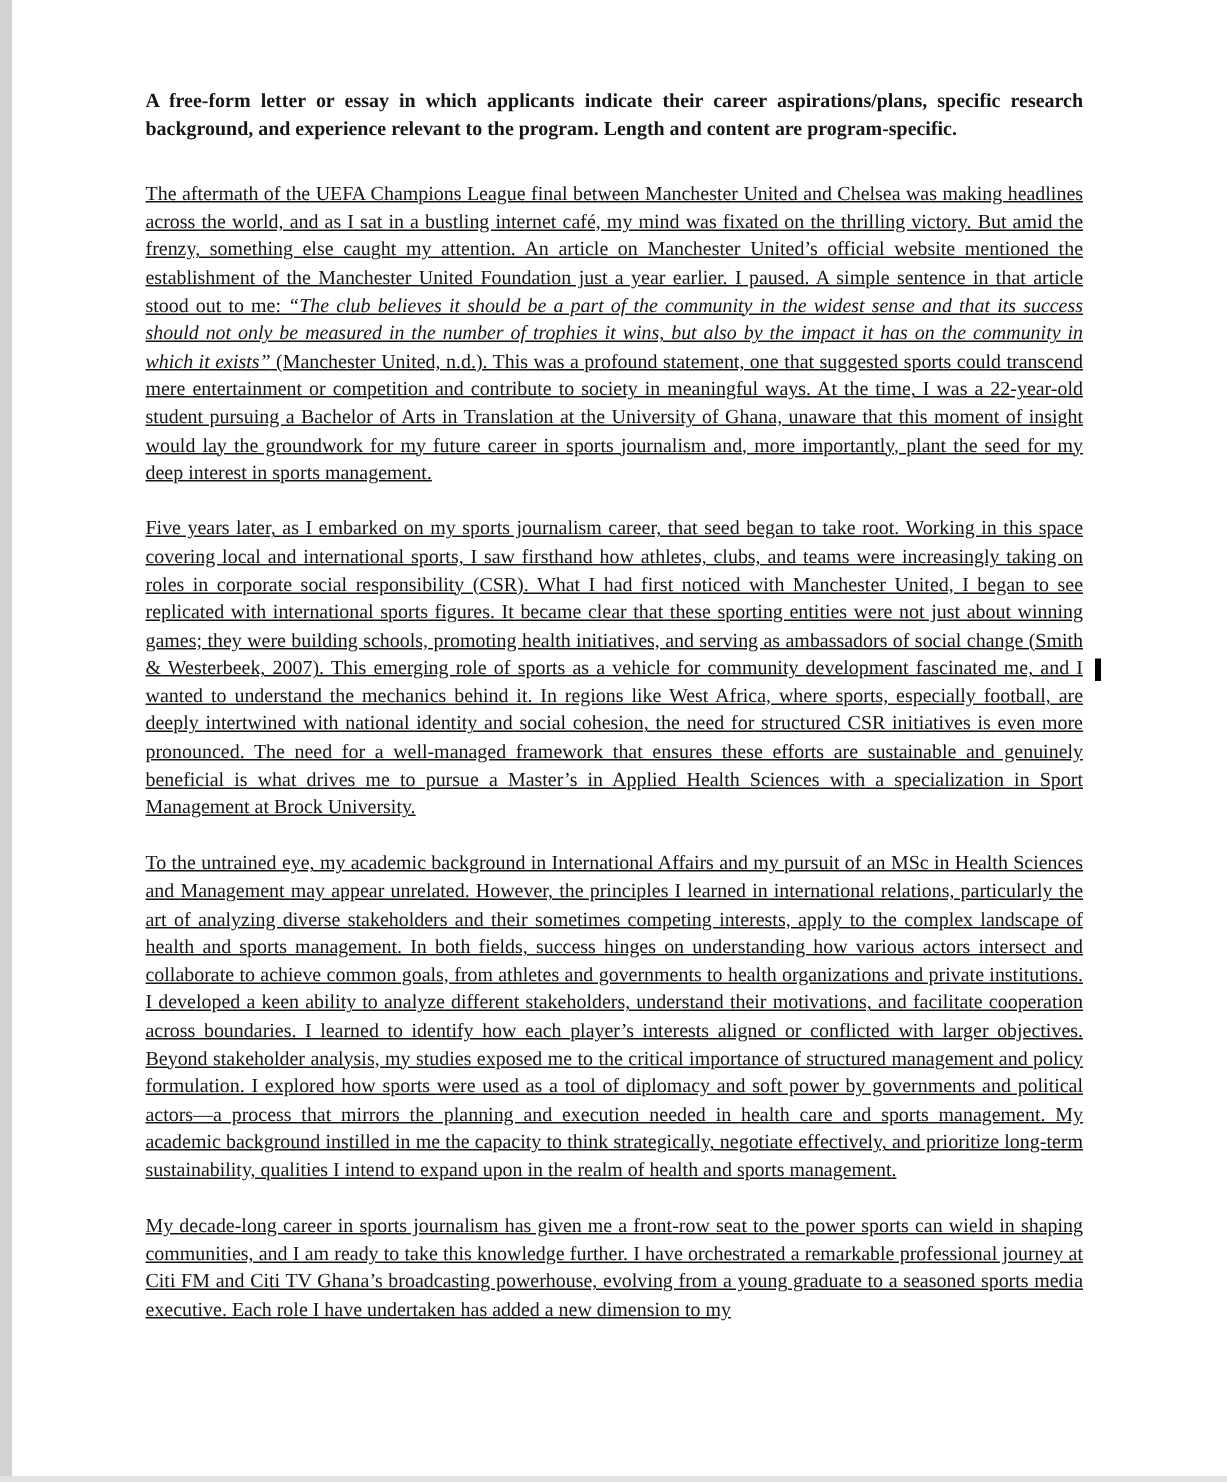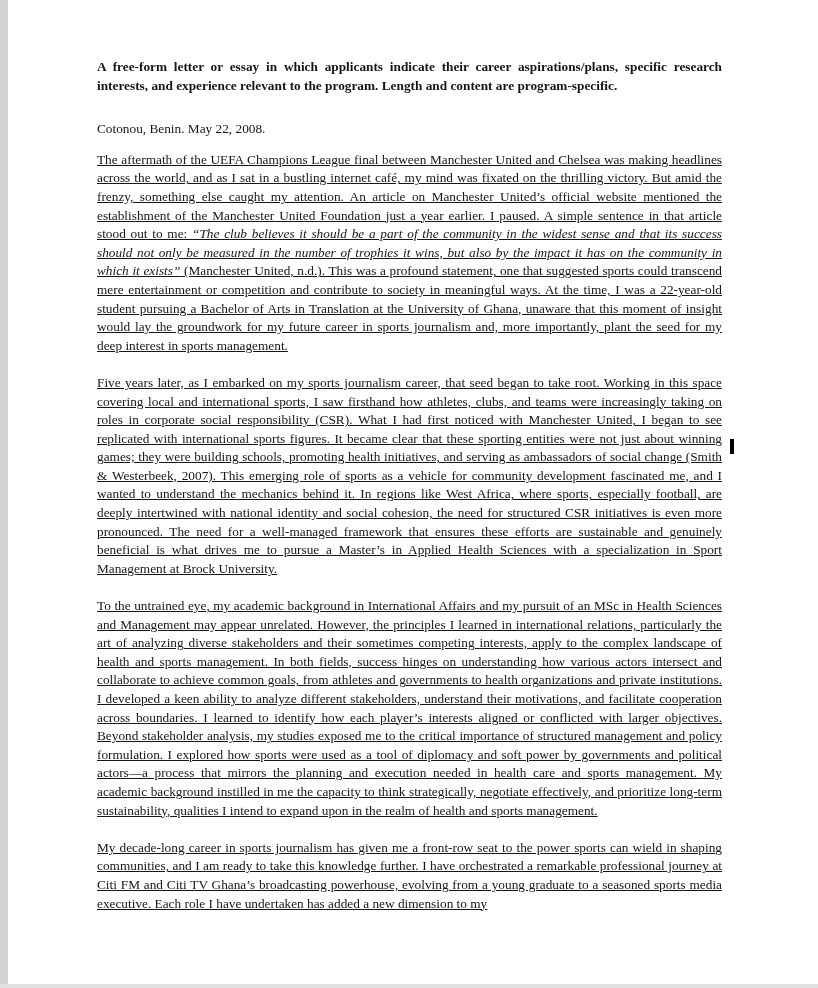--- a/index.html
+++ b/index.html
@@ -64,22 +64,21 @@
     width: 4px;
     height: 15px;
     background: #000000;
   }
 </style>
 </head>
 <body>
 
 <div class="page">
   <div class="content">
-    <p class="prompt">A free-form letter or essay in which applicants indicate their career aspirations/plans, specific research interests, and experience relevant to the program. Length and content are program-specific.</p>
-    <p class="dateline">Cotonou, Benin. May 22, 2008.</p>
+    <p class="prompt">A free-form letter or essay in which applicants indicate their career aspirations/plans, specific research background, and experience relevant to the program. Length and content are program-specific.</p>
     <p class="para"><span>The aftermath of the UEFA Champions League final between Manchester United and Chelsea was making headlines across the world, and as I sat in a bustling internet café, my mind was fixated on the thrilling victory. But amid the frenzy, something else caught my attention. An article on Manchester United’s official website mentioned the establishment of the Manchester United Foundation just a year earlier. I paused. A simple sentence in that article stood out to me: </span><span class="quote">“The club believes it should be a part of the community in the widest sense and that its success should not only be measured in the number of trophies it wins, but also by the impact it has on the community in which it exists”</span><span> (Manchester United, n.d.). This was a profound statement, one that suggested sports could transcend mere entertainment or competition and contribute to society in meaningful ways. At the time, I was a 22-year-old student pursuing a Bachelor of Arts in Translation at the University of Ghana, unaware that this moment of insight would lay the groundwork for my future career in sports journalism and, more importantly, plant the seed for my deep interest in sports management.</span></p>
     <p class="para">Five years later, as I embarked on my sports journalism career, that seed began to take root. Working in this space covering local and international sports, I saw firsthand how athletes, clubs, and teams were increasingly taking on roles in corporate social responsibility (CSR). What I had first noticed with Manchester United, I began to see replicated with international sports figures. It became clear that these sporting entities were not just about winning games; they were building schools, promoting health initiatives, and serving as ambassadors of social change (Smith &amp; Westerbeek, 2007). This emerging role of sports as a vehicle for community development fascinated me, and I wanted to understand the mechanics behind it. In regions like West Africa, where sports, especially football, are deeply intertwined with national identity and social cohesion, the need for structured CSR initiatives is even more pronounced. The need for a well-managed framework that ensures these efforts are sustainable and genuinely beneficial is what drives me to pursue a Master’s in Applied Health Sciences with a specialization in Sport Management at Brock University.</p>
     <p class="para">To the untrained eye, my academic background in International Affairs and my pursuit of an MSc in Health Sciences and Management may appear unrelated. However, the principles I learned in international relations, particularly the art of analyzing diverse stakeholders and their sometimes competing interests, apply to the complex landscape of health and sports management. In both fields, success hinges on understanding how various actors intersect and collaborate to achieve common goals, from athletes and governments to health organizations and private institutions. I developed a keen ability to analyze different stakeholders, understand their motivations, and facilitate cooperation across boundaries. I learned to identify how each player’s interests aligned or conflicted with larger objectives. Beyond stakeholder analysis, my studies exposed me to the critical importance of structured management and policy formulation. I explored how sports were used as a tool of diplomacy and soft power by governments and political actors—a process that mirrors the planning and execution needed in health care and sports management. My academic background instilled in me the capacity to think strategically, negotiate effectively, and prioritize long-term sustainability, qualities I intend to expand upon in the realm of health and sports management.</p>
     <p class="para">My decade-long career in sports journalism has given me a front-row seat to the power sports can wield in shaping communities, and I am ready to take this knowledge further. I have orchestrated a remarkable professional journey at Citi FM and Citi TV Ghana’s broadcasting powerhouse, evolving from a young graduate to a seasoned sports media executive. Each role I have undertaken has added a new dimension to my</p>
   </div>
 </div>
 
 <div class="caret"></div>
 <div class="left-gutter"></div>
 <div class="bottom-gutter"></div>

